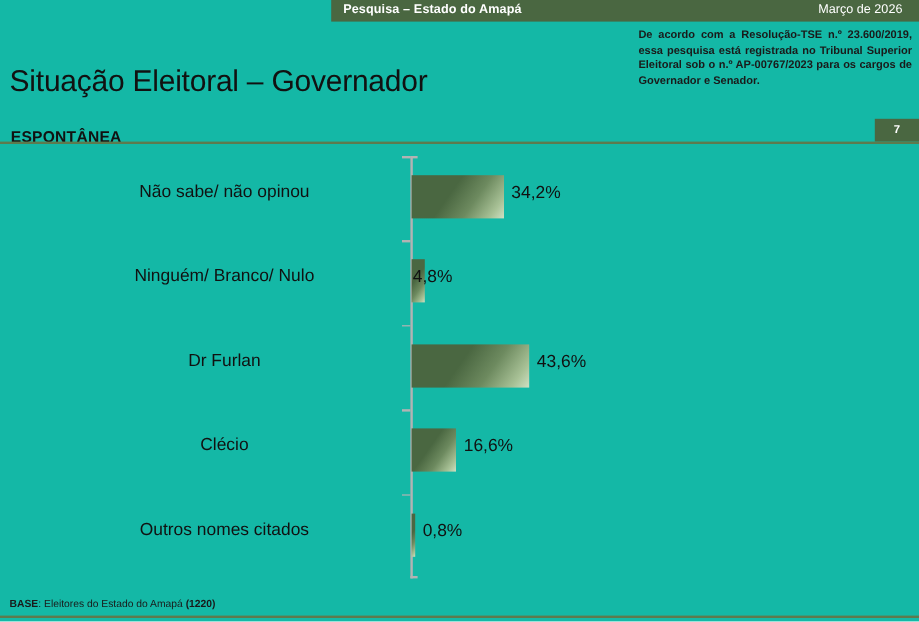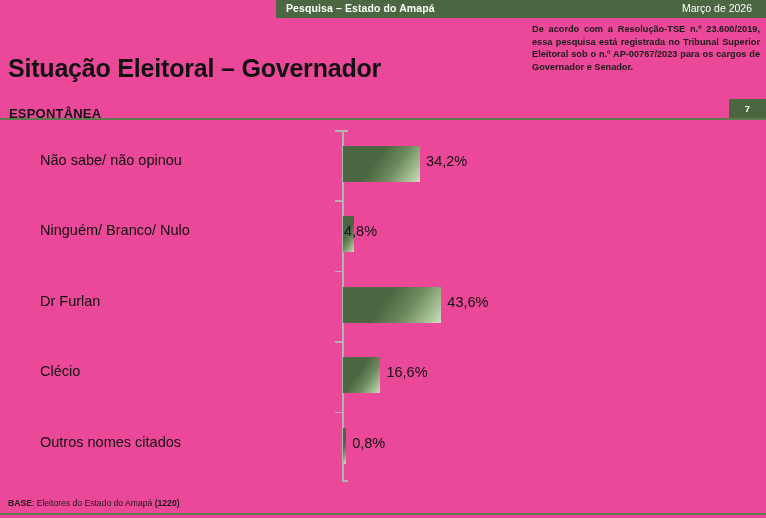--- a/index.html
+++ b/index.html
@@ -16,21 +16,21 @@
     overflow: hidden;
     color: #111111;
   }
 
   
   #slide {
     position: absolute;
     left: 0; top: 0;
     width: 766px;
     height: 518px;
-    background: #ec4899;
+    background: #14b8a6;
   }
 
   
   .header-band {
     position: absolute;
     left: 276px;
     top: 0;
     width: 490px;
     height: 18px;
     background: #4a6741;
@@ -85,21 +85,21 @@
     font-weight: bold;
     color: #ffffff;
   }
 
   
   .slide-title {
     position: absolute;
     left: 8px;
     top: 54px;
     font-size: 25px;
-    font-weight: bold;
+    font-weight: normal;
     color: #111111;
     letter-spacing: -0.2px;
     white-space: nowrap;
   }
   .slide-subtitle {
     position: absolute;
     left: 9px;
     top: 82px;
     font-size: 13px;
     font-weight: bold;
@@ -165,21 +165,21 @@
     top: 0px;
     width: 7px;
     height: 1.6px;
     background: #b3b3b3;
   }
   .cat-label {
     position: absolute;
     left: 40px;
     top: 22px;
     width: 294px;
-    text-align: left;
+    text-align: center;
     font-size: 14.5px;
     color: #111111;
     white-space: nowrap;
   }
   .bar {
     position: absolute;
     left: 343px;
     top: 16px;
     height: 36px;
     background: linear-gradient(125deg,

